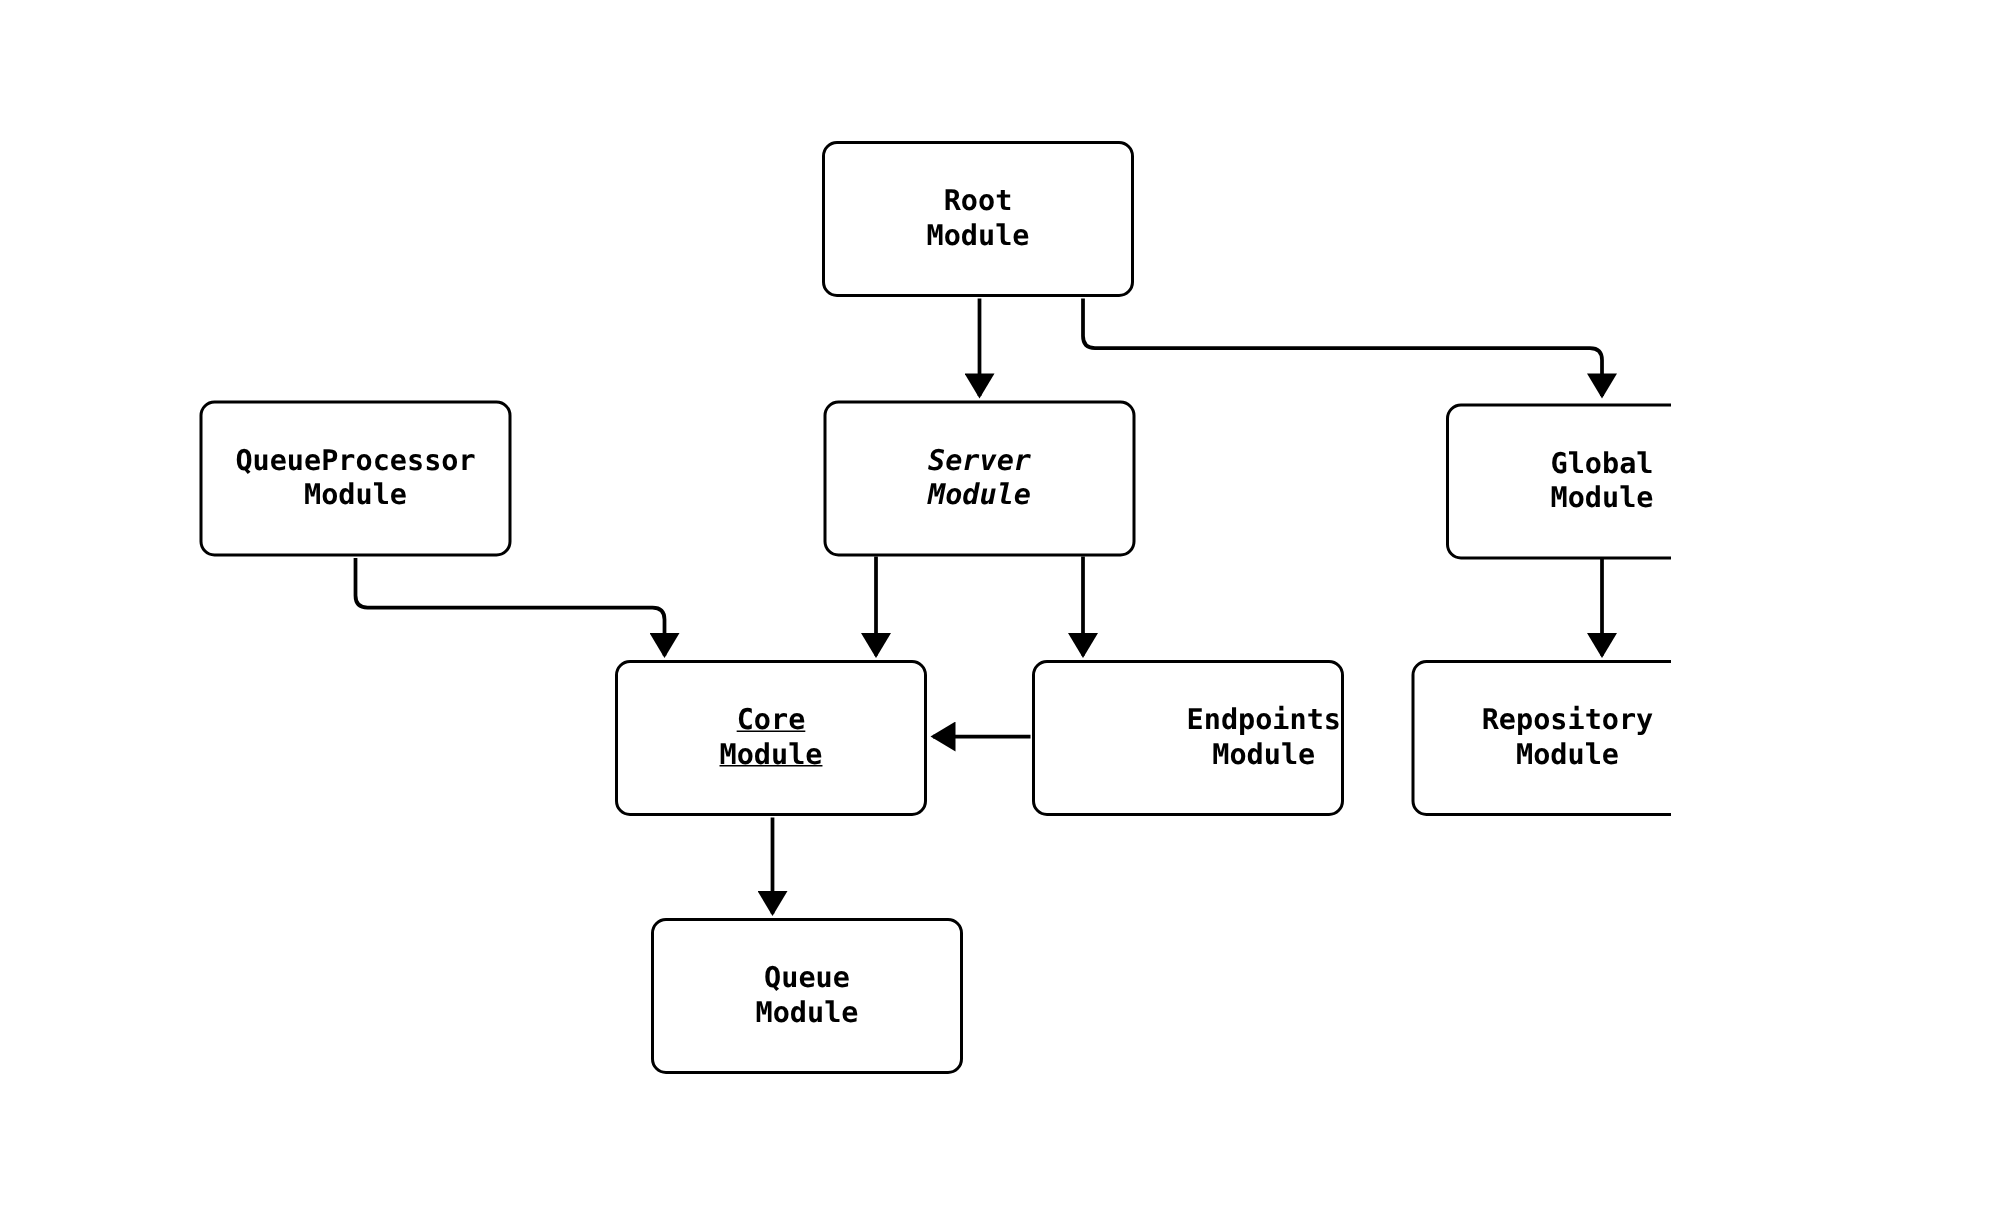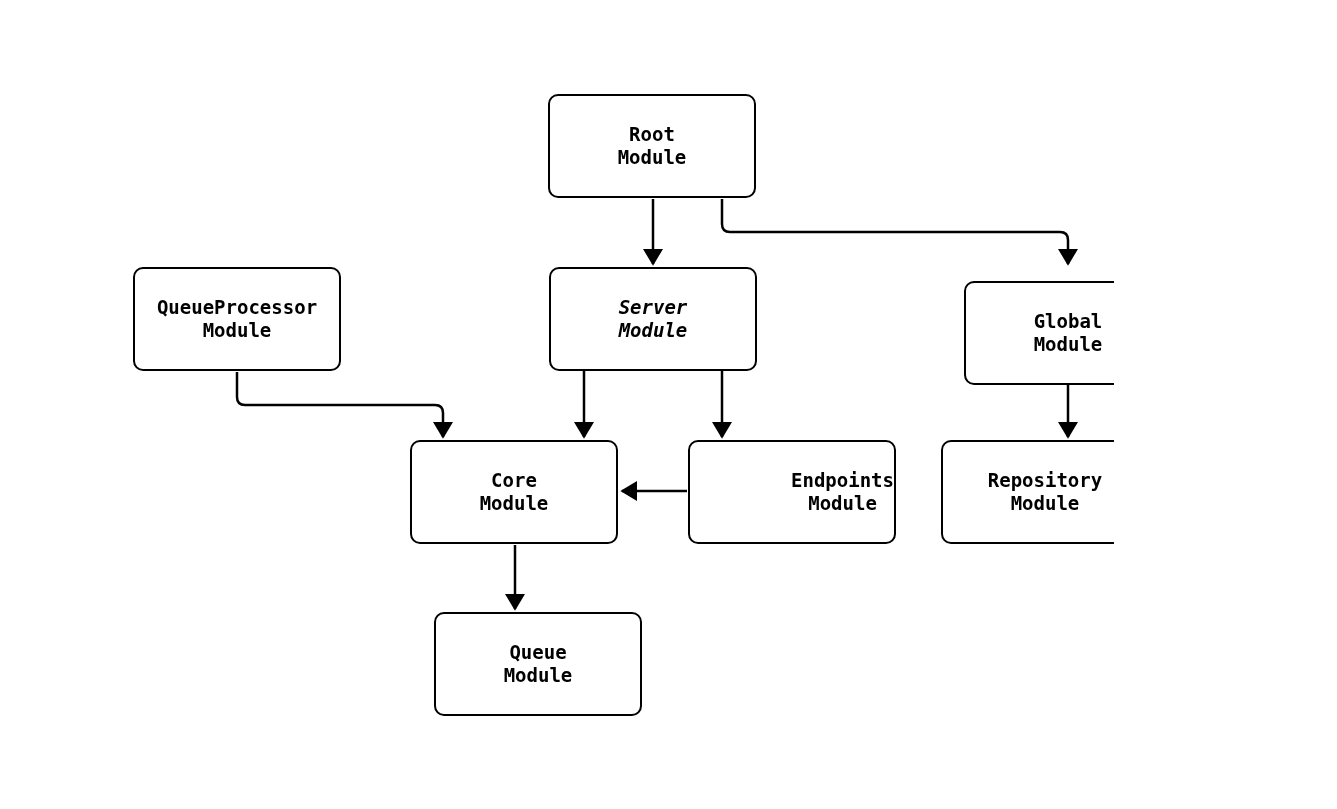--- a/index.html
+++ b/index.html
@@ -39,22 +39,22 @@
     white-space: pre-line;
     text-align: center;
     font-size: 19px;
     font-weight: bold;
     line-height: 23px;
     color: #000000;
   }
   .node-root          { left: 548px; top: 94px;  }
   .node-queueprocessor{ left: 133px; top: 267px; }
   .node-server        { left: 549px; top: 267px; font-style: italic; }
-  .node-global        { left: 964px; top: 281px; }
-  .node-core          { left: 410px; top: 440px; }
+  .node-global        { left: 964px; top: 269px; }
+  .node-core          { left: 410px; top: 440px; text-decoration: underline; }
   .node-endpoints     { left: 688px; top: 440px; justify-content: flex-end; }
   .node-repository    { left: 941px; top: 440px; }
   .node-queue         { left: 410px; top: 612px; margin-left: 24px; }
   .edge {
     fill: none;
     stroke: #000000;
     stroke-width: 2.5px;
   }
 </style>
 </head>

